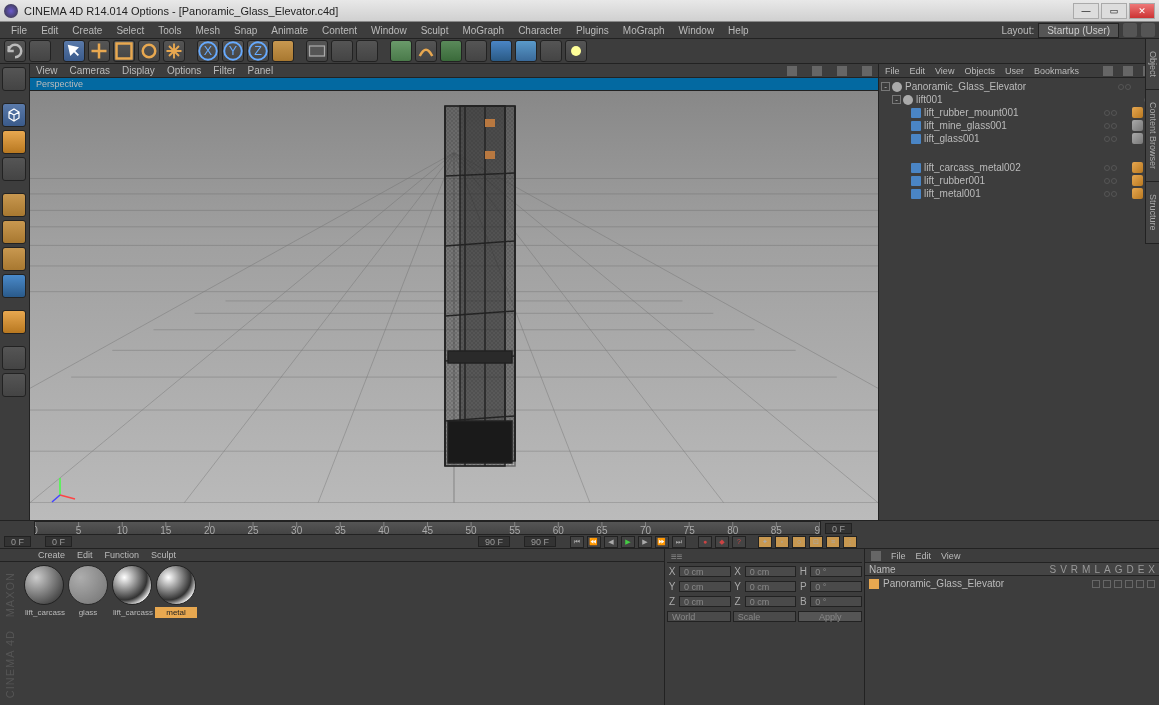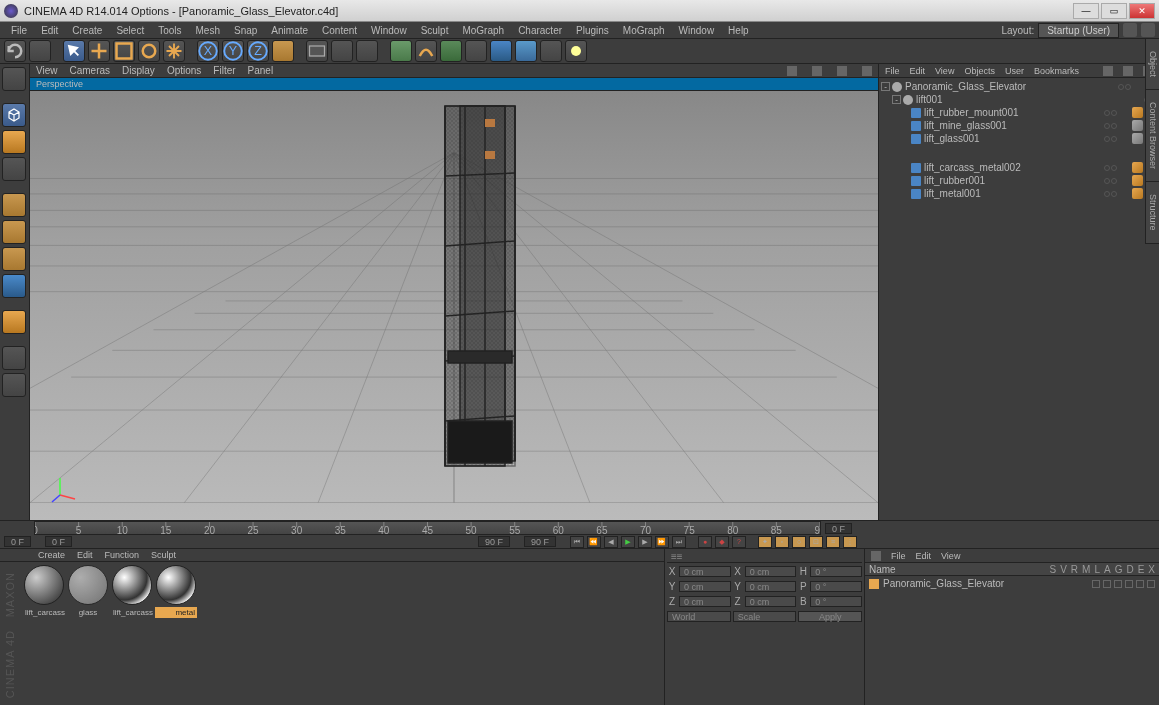--- a/index.html
+++ b/index.html
@@ -75,21 +75,21 @@
 
 .bottom { display: flex; height: 160px; border-top: 1px solid #222; }
 .materials-panel { flex: 1; background: #3d3d3d; display: flex; flex-direction: column; }
 .mat-menubar { height: 14px; display: flex; align-items: center; padding: 0 6px; gap: 12px; border-bottom: 1px solid #222; }
 .mat-content { flex: 1; display: flex; gap: 2px; padding: 3px; }
 .mat-item { width: 42px; display: flex; flex-direction: column; align-items: center; cursor: pointer; }
 .mat-ball { width: 40px; height: 40px; border-radius: 50%; background: radial-gradient(circle at 30% 30%, #ccc, #222); border: 1px solid #222; }
 .mat-ball.glass { background: radial-gradient(circle at 30% 30%, #ddd, #888); opacity: 0.7; }
 .mat-ball.chrome { background: radial-gradient(circle at 30% 30%, #fff, #333 60%, #fff 80%, #222); }
 .mat-label { font-size: 8px; color: #bbb; text-align: center; margin-top: 2px; width: 100%; overflow: hidden; white-space: nowrap; padding: 1px 2px; }
-.mat-label.sel { background: #e8a850; color: #222; text-align: right; }
+.mat-label.sel { background: #e8a850; color: #222; }
 .mat-brand { writing-mode: vertical-rl; transform: rotate(180deg); color: #555; font-size: 11px; padding: 6px 2px; letter-spacing: 1px; }
 
 
 .coord-panel { width: 200px; background: #3d3d3d; border-left: 1px solid #222; padding: 2px; }
 .coord-title { height: 12px; color: #888; border-bottom: 1px solid #222; padding: 0 4px; }
 .coord-row { display: flex; align-items: center; height: 14px; gap: 2px; margin-top: 1px; }
 .coord-lbl { width: 10px; color: #aaa; text-align: center; }
 .coord-field { flex: 1; background: #4a4a4a; color: #888; padding: 0 4px; border: 1px solid #222; height: 11px; font-size: 9px; line-height: 11px; }
 .coord-select { background: #4a4a4a; color: #888; padding: 0 4px; border: 1px solid #222; height: 11px; flex: 1; font-size: 9px; line-height: 11px; }
 

